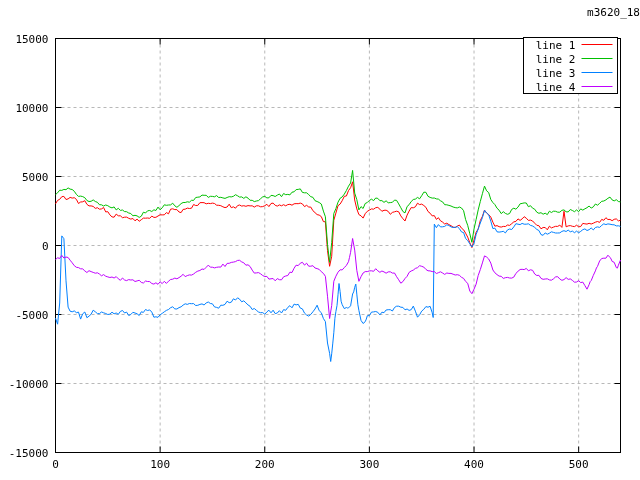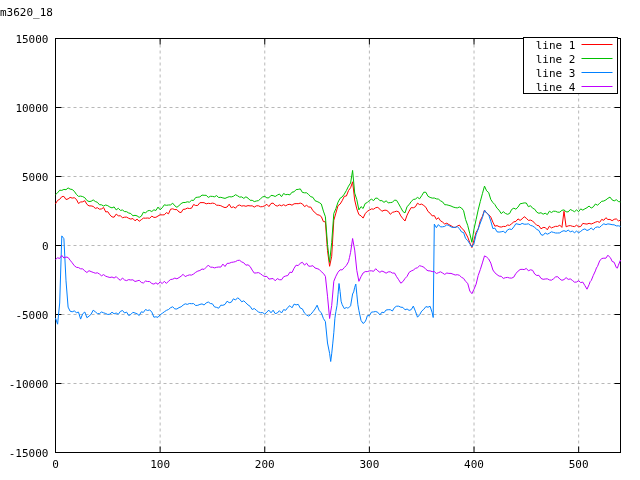--- a/index.html
+++ b/index.html
@@ -1,19 +1,19 @@
 <!DOCTYPE html>
 <html><head>
 <meta charset="utf-8">
 <style>
   html,body{margin:0;padding:0;background:#ffffff;}
   #stage{position:relative;width:640px;height:480px;background:#ffffff;overflow:hidden;
          font-family:"DejaVu Sans Mono","Liberation Mono",monospace;}
   #plot-svg{position:absolute;left:0;top:0;}
-  #chart-title{position:absolute;left:0;top:6px;width:640px;text-align:left;
+  #chart-title{position:absolute;left:0;top:6px;width:640px;text-align:right;
                font-size:11px;color:#000;letter-spacing:0px;}
 </style>
 </head>
 <body>
 
 <div id="stage">
   <div id="chart-title">m3620_18</div>
   <svg id="plot-svg" width="640" height="480">
       <line x1="55.5" y1="383.5" x2="620.5" y2="383.5" stroke="#b8b8b8" stroke-width="1" stroke-dasharray="3,3"></line>
       <line x1="55.5" y1="314.5" x2="620.5" y2="314.5" stroke="#b8b8b8" stroke-width="1" stroke-dasharray="3,3"></line>

